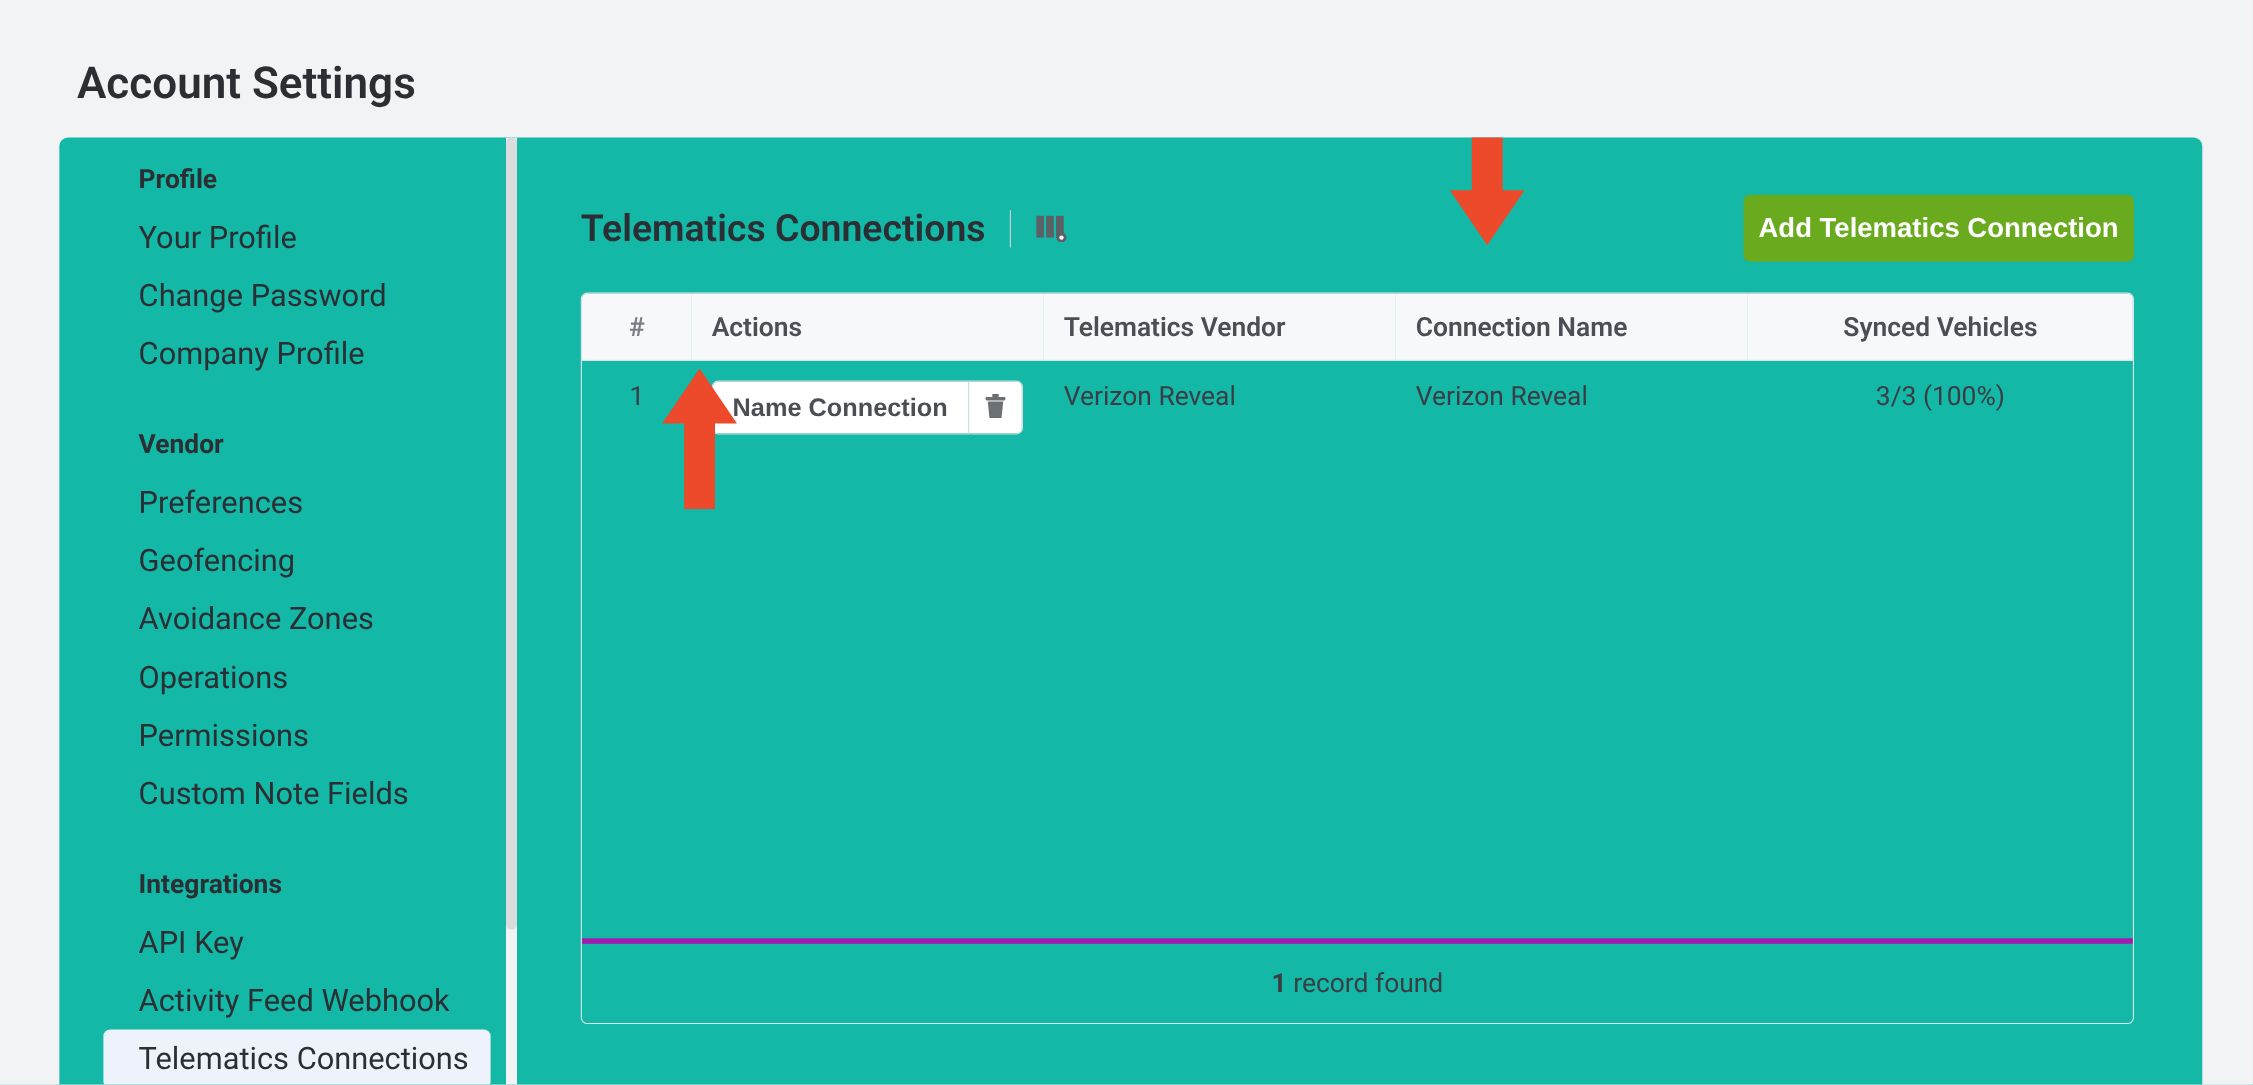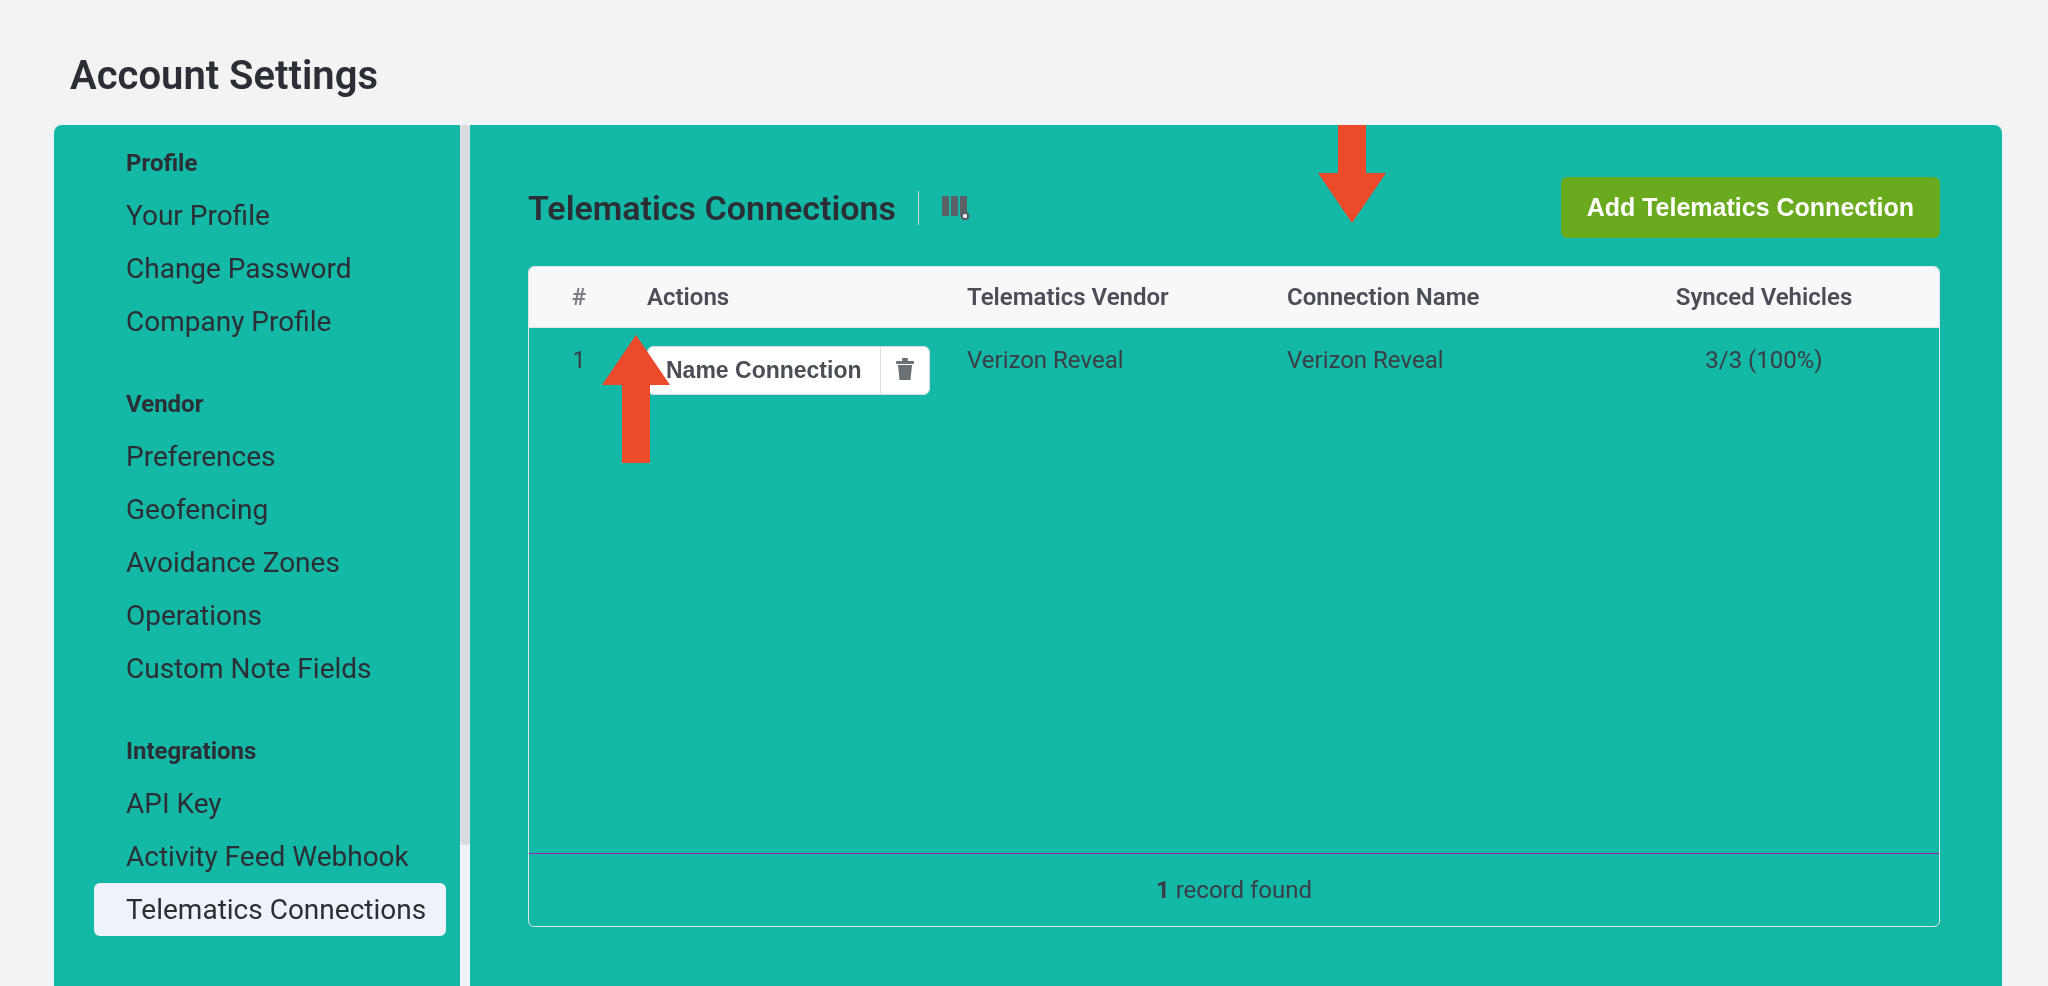--- a/index.html
+++ b/index.html
@@ -106,21 +106,21 @@
     color: #5b6067;
     cursor: pointer;
   }
   .add-btn {
     background: #6aaa1e;
     color: #ffffff;
     font-size: 25px;
     font-weight: 600;
     border: none;
     border-radius: 6px;
-    padding: 16px 26px;
+    padding: 16px 14px;
     cursor: pointer;
   }
   
   .table-wrap {
     border: 1px solid #e2e4e8;
     border-radius: 6px;
     overflow: hidden;
   }
   table {
     width: 100%;
@@ -173,21 +173,21 @@
     cursor: pointer;
     display: inline-flex;
     align-items: center;
     justify-content: center;
     color: #6b7075;
   }
   .table-body-spacer {
     height: 440px;
   }
   .table-footer {
-    border-top: 1px solid #a21caf;
+    border-top: 5px solid #a21caf;
     text-align: center;
     font-size: 24px;
     color: #3a3e44;
     padding: 22px 0;
   }
   .table-footer b { font-weight: 700; }
   
   .arrow {
     position: absolute;
     pointer-events: none;
@@ -208,20 +208,21 @@
     <div class="sidebar-item">Change Password</div>
     <div class="sidebar-item">Company Profile</div>
 
     <div class="section-gap"></div>
 
     <div class="sidebar-section-heading">Vendor</div>
     <div class="sidebar-item">Preferences</div>
     <div class="sidebar-item">Geofencing</div>
     <div class="sidebar-item">Avoidance Zones</div>
     <div class="sidebar-item">Operations</div>
+    <div class="sidebar-item">Permissions</div>
     <div class="sidebar-item">Custom Note Fields</div>
 
     <div class="section-gap"></div>
 
     <div class="sidebar-section-heading">Integrations</div>
     <div class="sidebar-item">API Key</div>
     <div class="sidebar-item">Activity Feed Webhook</div>
     <div class="sidebar-item active">Telematics Connections</div>
 
     <div class="sidebar-scroll-track">

